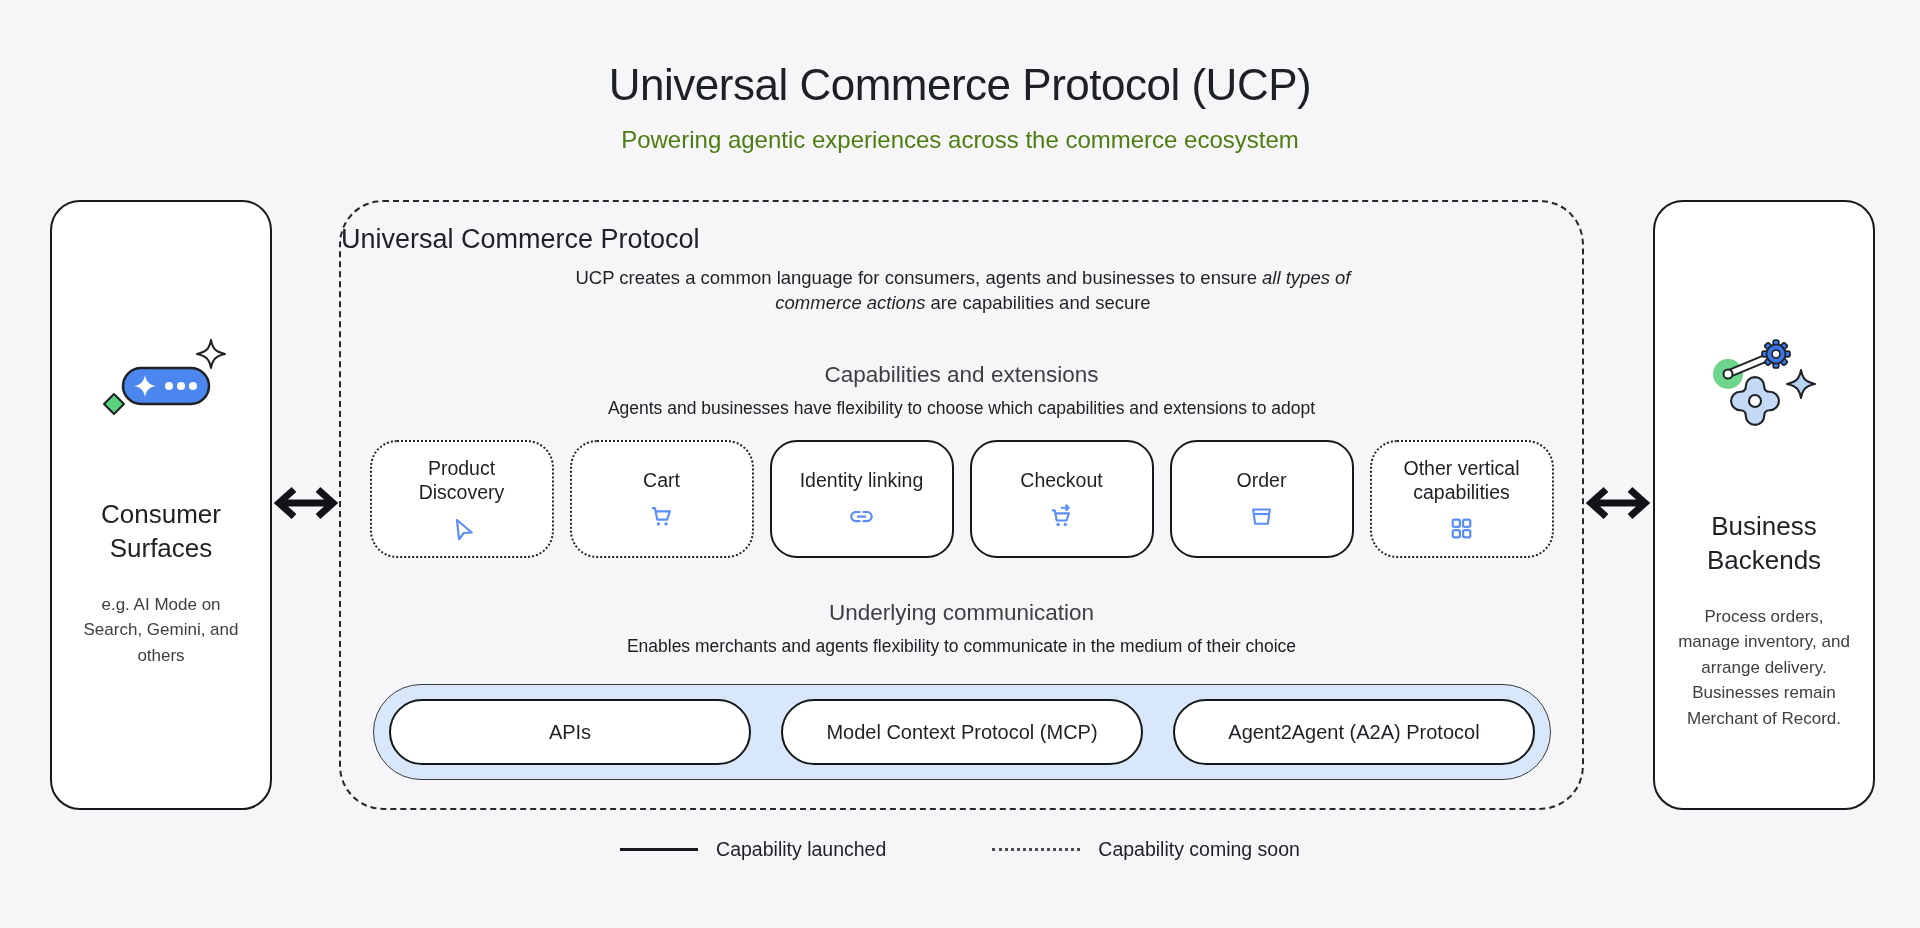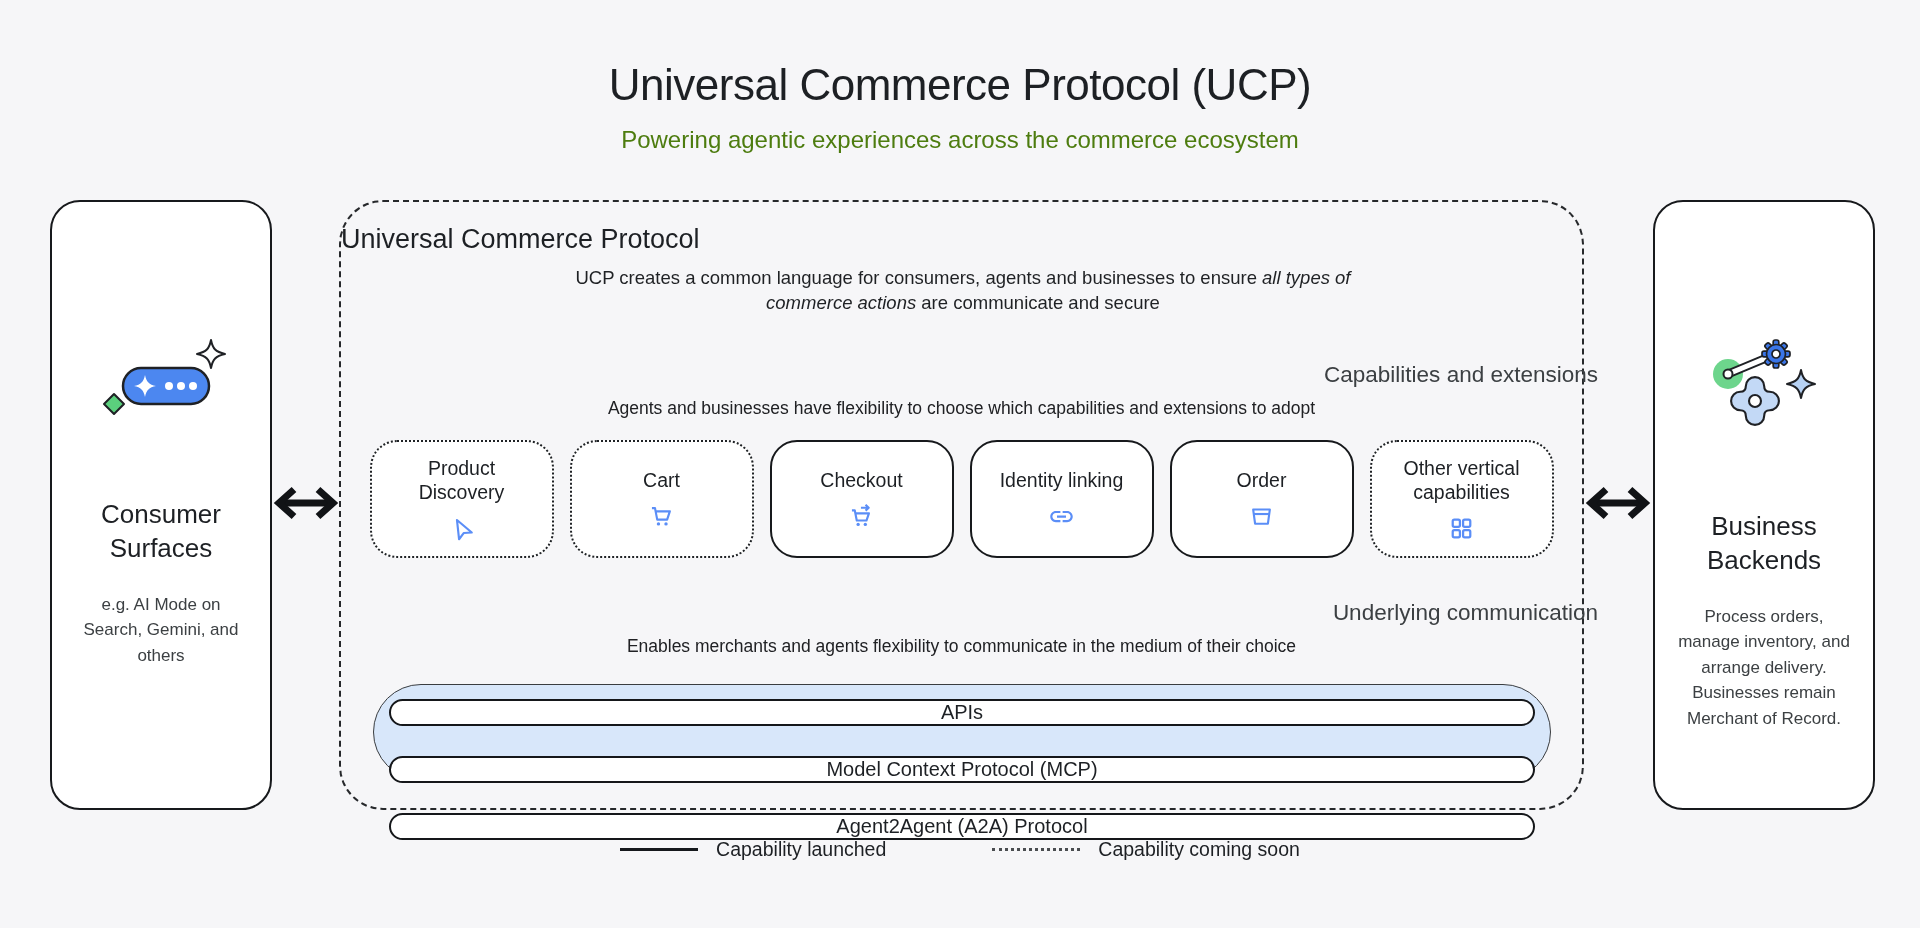--- a/index.html
+++ b/index.html
@@ -39,21 +39,21 @@
   }
   .ucp-title {
     position:absolute; top:22px; left:0; width:100%;
     text-align:left; font-size:27px; font-weight:500; color:#1d2024;
   }
   .ucp-desc {
     position:absolute; top:64px; left:212px; width:820px;
     text-align:center; font-size:18.5px; line-height:1.33; color:#1f2124;
   }
   .section-heading {
-    position:absolute; left:16px; width:100%; text-align:right;
+    position:absolute; left:0; width:100%; text-align:center;
     font-size:22.5px; font-weight:500; color:#3c4043;
   }
   .section-sub {
     position:absolute; left:0; width:100%; text-align:center;
     font-size:17.5px; color:#202124;
   }
   .cap-heading { top:160px; }
   .cap-sub { top:196px; }
   .comm-heading { top:398px; }
   .comm-sub { top:434px; }
@@ -68,21 +68,21 @@
     gap:11px; padding:8px 14px; text-align:center;
   }
   .cap-box.solid  { border:2.4px solid #17191c; }
   .cap-box.dotted { border:2.2px dotted #1f2225; }
   .cap-label { font-size:19.5px; font-weight:500; line-height:1.25; color:#1d2024; }
   .cap-ic { width:27px; height:27px; flex:0 0 auto; }
 
   .comm-bar {
     position:absolute; top:482px; left:32px; width:1178px; height:96px;
     background:#d8e7fa; border:1.6px solid #3a3d40; border-radius:48px;
-    display:flex; gap:30px; padding:14px 15px;flex-direction:column;
+    display:flex; gap:30px; padding:14px 15px;
   }
   .comm-pill {
     flex:1; background:#ffffff; border:2.4px solid #15171a; border-radius:34px;
     display:flex; align-items:center; justify-content:center;
     font-size:20px; font-weight:500; color:#1d2024;
   }
 
   .flow-arrow { position:absolute; top:481px; width:72px; height:44px; }
   .flow-arrow.left  { left:270px; }
   .flow-arrow.right { left:1582px; }
@@ -119,21 +119,21 @@
   </div>
 
   <svg class="flow-arrow left" viewBox="0 0 72 44">
     <path d="M10 22 H62" stroke="#111316" stroke-width="7" fill="none"></path>
     <path d="M24 8.5 L9 22 L24 35.5" stroke="#111316" stroke-width="7" fill="none" stroke-linejoin="miter"></path>
     <path d="M48 8.5 L63 22 L48 35.5" stroke="#111316" stroke-width="7" fill="none" stroke-linejoin="miter"></path>
   </svg>
 
   <div class="ucp-box">
     <div class="ucp-title">Universal Commerce Protocol</div>
-    <div class="ucp-desc"><span>UCP creates a common language for consumers, agents and businesses to ensure </span><i>all types of commerce actions</i><span> are communicate and secure</span></div>
+    <div class="ucp-desc"><span>UCP creates a common language for consumers, agents and businesses to ensure </span><i>all types of commerce actions</i><span> are capabilities and secure</span></div>
 
     <div class="section-heading cap-heading">Capabilities and extensions</div>
     <div class="section-sub cap-sub">Agents and businesses have flexibility to choose which capabilities and extensions to adopt</div>
 
     <div class="cap-row">
 
       <div class="cap-box dotted">
         <div class="cap-label">Product Discovery</div>
         <svg class="cap-ic" viewBox="0 0 24 24">
           <g transform="rotate(-28 12 12)">
@@ -141,37 +141,37 @@
           </g>
         </svg>
       </div>
 
       <div class="cap-box dotted">
         <div class="cap-label">Cart</div>
         <svg class="cap-ic" viewBox="0 0 24 24">
           <path d="M3.5 4.5 H6.2 L8.2 14.8 H17 L19.4 7.4 H7" fill="none" stroke="#5b8ef7" stroke-width="1.9" stroke-linejoin="round"></path>
           <circle cx="9.3" cy="18.6" r="1.5" fill="#5b8ef7"></circle>
           <circle cx="16" cy="18.6" r="1.5" fill="#5b8ef7"></circle>
+        </svg>
+      </div>
+
+      <div class="cap-box solid">
+        <div class="cap-label">Identity linking</div>
+        <svg class="cap-ic" viewBox="0 0 24 24">
+          <path d="M3.9 12c0-1.71 1.39-3.1 3.1-3.1h4V7H7c-2.76 0-5 2.24-5 5s2.24 5 5 5h4v-1.9H7c-1.71 0-3.1-1.39-3.1-3.1zM8 13h8v-2H8v2zm9-6h-4v1.9h4c1.71 0 3.1 1.39 3.1 3.1s-1.39 3.1-3.1 3.1h-4V17h4c2.76 0 5-2.24 5-5s-2.24-5-5-5z" fill="#5b8ef7"></path>
         </svg>
       </div>
 
       <div class="cap-box solid">
         <div class="cap-label">Checkout</div>
         <svg class="cap-ic" viewBox="0 0 24 24">
           <path d="M3.5 6.5 H6 L7.8 15.6 H16.4 L18.6 9.2 H7" fill="none" stroke="#5b8ef7" stroke-width="1.9" stroke-linejoin="round"></path>
           <circle cx="9" cy="19" r="1.5" fill="#5b8ef7"></circle>
           <circle cx="15.4" cy="19" r="1.5" fill="#5b8ef7"></circle>
           <path d="M11.5 4.2 H18.2 M15.6 1.6 L18.4 4.2 L15.6 6.8" fill="none" stroke="#5b8ef7" stroke-width="1.9" stroke-linejoin="round"></path>
-        </svg>
-      </div>
-
-      <div class="cap-box solid">
-        <div class="cap-label">Identity linking</div>
-        <svg class="cap-ic" viewBox="0 0 24 24">
-          <path d="M3.9 12c0-1.71 1.39-3.1 3.1-3.1h4V7H7c-2.76 0-5 2.24-5 5s2.24 5 5 5h4v-1.9H7c-1.71 0-3.1-1.39-3.1-3.1zM8 13h8v-2H8v2zm9-6h-4v1.9h4c1.71 0 3.1 1.39 3.1 3.1s-1.39 3.1-3.1 3.1h-4V17h4c2.76 0 5-2.24 5-5s-2.24-5-5-5z" fill="#5b8ef7"></path>
         </svg>
       </div>
 
       <div class="cap-box solid">
         <div class="cap-label">Order</div>
         <svg class="cap-ic" viewBox="0 0 24 24">
           <path d="M4.6 5.8 H19.4 L17.7 18.4 H6.3 Z" fill="none" stroke="#5b8ef7" stroke-width="1.9" stroke-linejoin="round"></path>
           <path d="M5 9.8 H19" fill="none" stroke="#5b8ef7" stroke-width="1.9"></path>
         </svg>
       </div>

